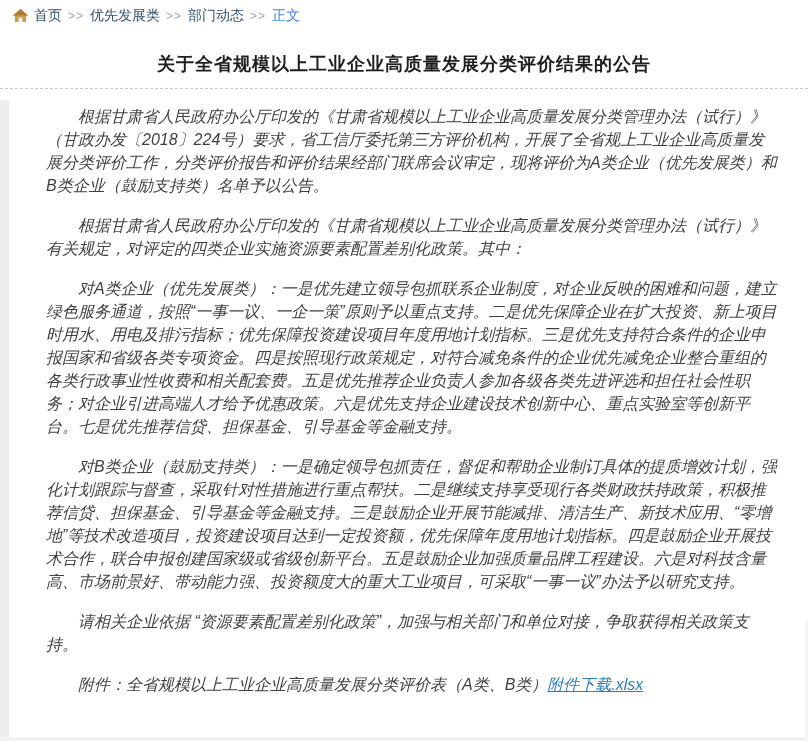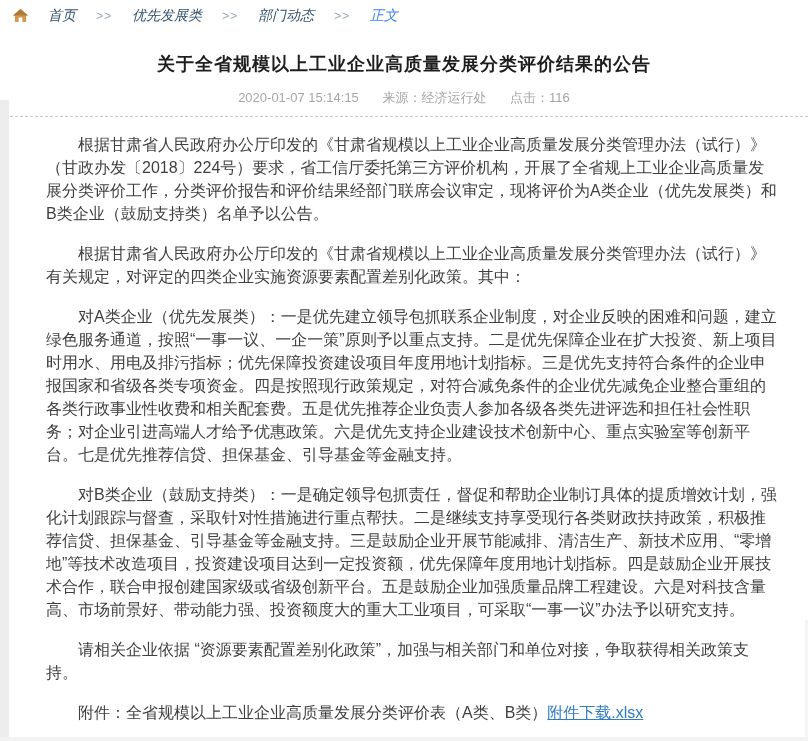--- a/index.html
+++ b/index.html
@@ -5,34 +5,34 @@
   html,body{margin:0;padding:0;background:#ffffff;}
   body{font-family:"Liberation Sans","DejaVu Sans",sans-serif;}
   .page{position:relative;width:808px;height:741px;background:#fff;overflow:hidden;}
 
   
   .edge-left{position:absolute;left:0;top:100px;bottom:0;width:9px;background:#ededed;}
   .edge-bottom{position:absolute;left:0;bottom:0;width:100%;height:4px;background:#f2f2f2;}
   .edge-right{position:absolute;right:0;top:620px;bottom:0;width:3px;background:#f5f5f5;}
 
   
-  .breadcrumb{padding:7px 0 0 13px;font-size:14px;color:#33516b;display:flex;align-items:center;gap:20px;font-style:italic;}
+  .breadcrumb{padding:7px 0 0 13px;font-size:14px;color:#33516b;display:flex;align-items:center;gap:6px;}
   .breadcrumb .crumb{color:#33516b;cursor:pointer;text-decoration:none;}
   .breadcrumb .sep{color:#9aa7b1;font-size:12px;letter-spacing:1px;}
   .breadcrumb .current{color:#3b82f6;}
   .home-ico{width:15px;height:14px;display:inline-block;}
 
   
   .title{margin-top:27px;text-align:center;font-size:18px;font-weight:bold;color:#1e1e1e;letter-spacing:1px;}
   .meta{margin-top:13px;text-align:center;font-size:13px;color:#a6a6a6;}
   .meta span{margin:0 10px;}
   .divider{margin-top:9px;border-bottom:1px dashed #c9c9c9;height:0;}
 
   
-  .content{padding:16px 30px 0 46px;font-size:16px;line-height:23px;color:#3f3f3f;}
+  .content{padding:16px 30px 0 46px;font-size:16px;line-height:23px;color:#3f3f3f;font-style:italic;}
   .content p{margin:0 0 17px 0;text-indent:2em;}
   .attach-line{margin-top:5px;text-indent:0;}
   .attach-link{color:#2f7cc0;text-decoration:underline;cursor:pointer;text-align:right;}
 </style>
 </head>
 <body>
 
 <div class="page">
 
   <div class="edge-left"></div>
@@ -49,25 +49,20 @@
     <a class="crumb">首页</a>
     <span class="sep">&gt;&gt;</span>
     <a class="crumb">优先发展类</a>
     <span class="sep">&gt;&gt;</span>
     <a class="crumb">部门动态</a>
     <span class="sep">&gt;&gt;</span>
     <span class="current">正文</span>
   </div>
 
   <h1 class="title">关于全省规模以上工业企业高质量发展分类评价结果的公告</h1>
-  <div class="meta">
-    <span>2020-01-07 15:14:15</span>
-    <span>来源：经济运行处</span>
-    <span>点击：116</span>
-  </div>
   <div class="divider"></div>
 
   <div class="content">
     <p>根据甘肃省人民政府办公厅印发的《甘肃省规模以上工业企业高质量发展分类管理办法（试行）》（甘政办发〔2018〕224号）要求，省工信厅委托第三方评价机构，开展了全省规上工业企业高质量发展分类评价工作，分类评价报告和评价结果经部门联席会议审定，现将评价为A类企业（优先发展类）和B类企业（鼓励支持类）名单予以公告。</p>
     <p>根据甘肃省人民政府办公厅印发的《甘肃省规模以上工业企业高质量发展分类管理办法（试行）》有关规定，对评定的四类企业实施资源要素配置差别化政策。其中：</p>
     <p>对A类企业（优先发展类）：一是优先建立领导包抓联系企业制度，对企业反映的困难和问题，建立绿色服务通道，按照“一事一议、一企一策”原则予以重点支持。二是优先保障企业在扩大投资、新上项目时用水、用电及排污指标；优先保障投资建设项目年度用地计划指标。三是优先支持符合条件的企业申报国家和省级各类专项资金。四是按照现行政策规定，对符合减免条件的企业优先减免企业整合重组的各类行政事业性收费和相关配套费。五是优先推荐企业负责人参加各级各类先进评选和担任社会性职务；对企业引进高端人才给予优惠政策。六是优先支持企业建设技术创新中心、重点实验室等创新平台。七是优先推荐信贷、担保基金、引导基金等金融支持。</p>
     <p>对B类企业（鼓励支持类）：一是确定领导包抓责任，督促和帮助企业制订具体的提质增效计划，强化计划跟踪与督查，采取针对性措施进行重点帮扶。二是继续支持享受现行各类财政扶持政策，积极推荐信贷、担保基金、引导基金等金融支持。三是鼓励企业开展节能减排、清洁生产、新技术应用、“零增地”等技术改造项目，投资建设项目达到一定投资额，优先保障年度用地计划指标。四是鼓励企业开展技术合作，联合申报创建国家级或省级创新平台。五是鼓励企业加强质量品牌工程建设。六是对科技含量高、市场前景好、带动能力强、投资额度大的重大工业项目，可采取“一事一议”办法予以研究支持。</p>
     <p>请相关企业依据 “资源要素配置差别化政策”，加强与相关部门和单位对接，争取获得相关政策支持。</p>
 
     <p class="attach-line"><span>附件：全省规模以上工业企业高质量发展分类评价表（A类、B类）</span><a class="attach-link">附件下载.xlsx</a></p>

